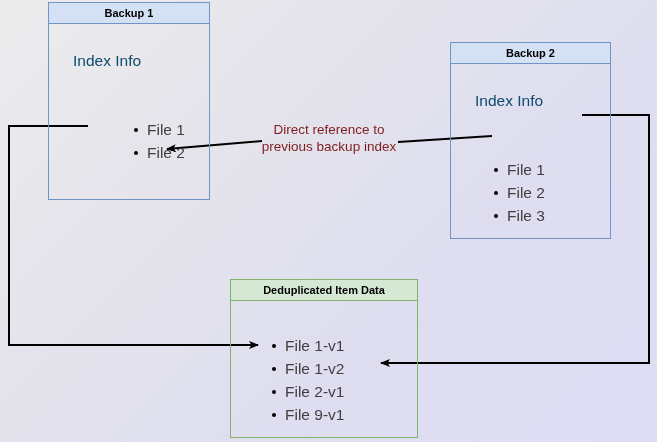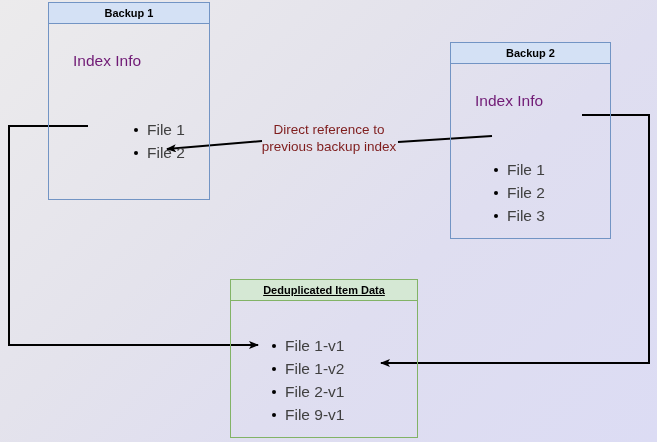--- a/index.html
+++ b/index.html
@@ -42,32 +42,31 @@
     text-align: center;
     font-size: 11px;
     font-weight: bold;
     color: #000;
     background: #d4e1f5;
     border-bottom: 1px solid #7294c4;
   }
   .box.green .box-header {
     background: #d5e8d4;
     border-bottom: 1px solid #82b366;
-    text-decoration: underline;
   }
   .box-body {
     position: relative;
     height: calc(100% - 21px);
   }
   .index-label {
     position: absolute;
     left: 24px;
     top: 28px;
     font-size: 15.5px;
-    color: #701a75;
+    color: #0c4a6e;
     white-space: nowrap;
   }
   ul.filelist {
     position: absolute;
     margin: 0;
     padding: 0;
     list-style: none;
   }
   ul.filelist li {
     position: relative;

